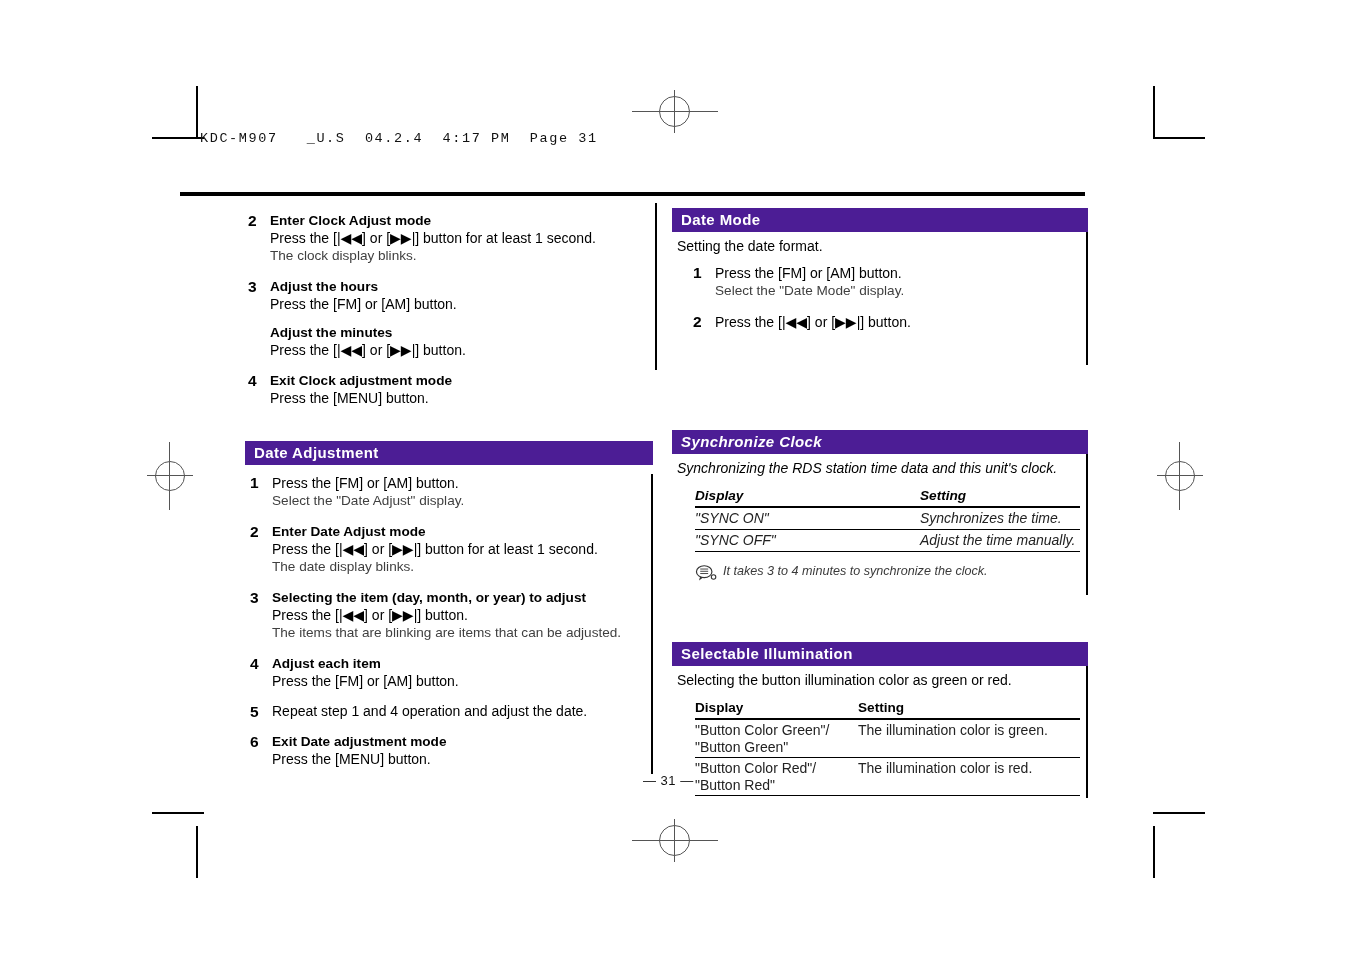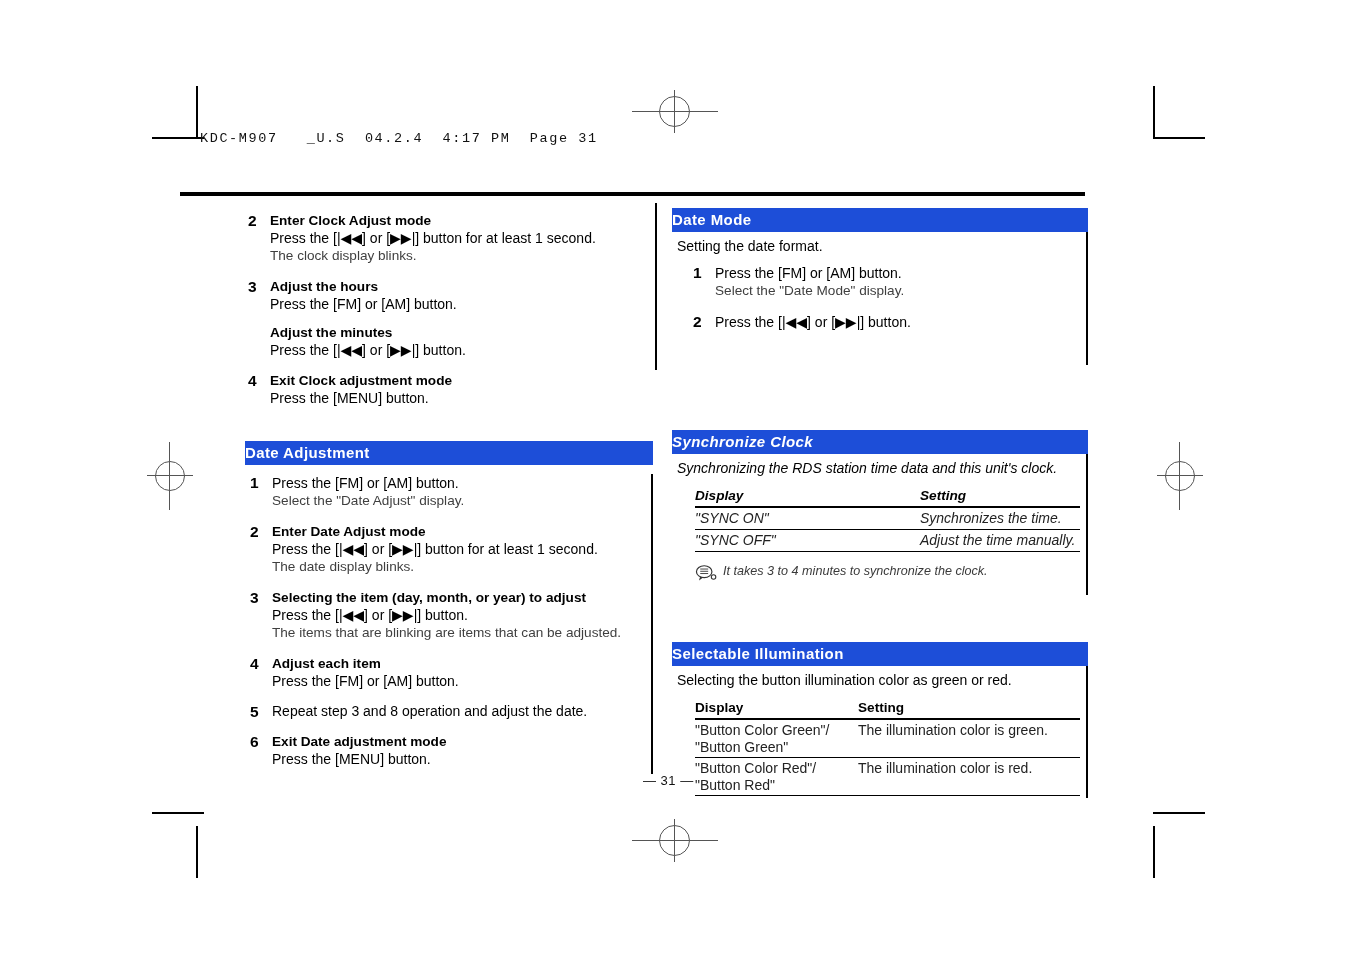--- a/index.html
+++ b/index.html
@@ -51,26 +51,26 @@
     left: 655px;
     top: 203px;
     width: 1.5px;
     height: 167px;
     background: #000;
   }
 
   
   .section { position: absolute; }
   .sec-title {
-    background: #1d4ed8;
+    background: #4c1d95;
     color: #ffffff;
     font-size: 15px;
     font-weight: bold;
     letter-spacing: 0.4px;
-    padding: 3px 0 4px 0;
+    padding: 3px 0 4px 9px;
     box-sizing: border-box;
   }
   .sec-body {
     box-sizing: border-box;
     padding-left: 0px;
   }
   .sec-body.bordered {
     border-right: 2.5px solid #000;
   }
   .sec-body.bordered-thin {
@@ -283,21 +283,21 @@
         <div class="step-num">4</div>
         <div class="step-body">
           <div class="step-head">Adjust each item</div>
           <div class="step-sub">Press the [FM] or [AM] button.</div>
         </div>
       </div>
 
       <div class="step">
         <div class="step-num">5</div>
         <div class="step-body">
-          <div class="step-head plain">Repeat step 3 and 8 operation and adjust the date.</div>
+          <div class="step-head plain">Repeat step 1 and 4 operation and adjust the date.</div>
         </div>
       </div>
 
       <div class="step">
         <div class="step-num">6</div>
         <div class="step-body">
           <div class="step-head">Exit Date adjustment mode</div>
           <div class="step-sub">Press the [MENU] button.</div>
         </div>
       </div>

